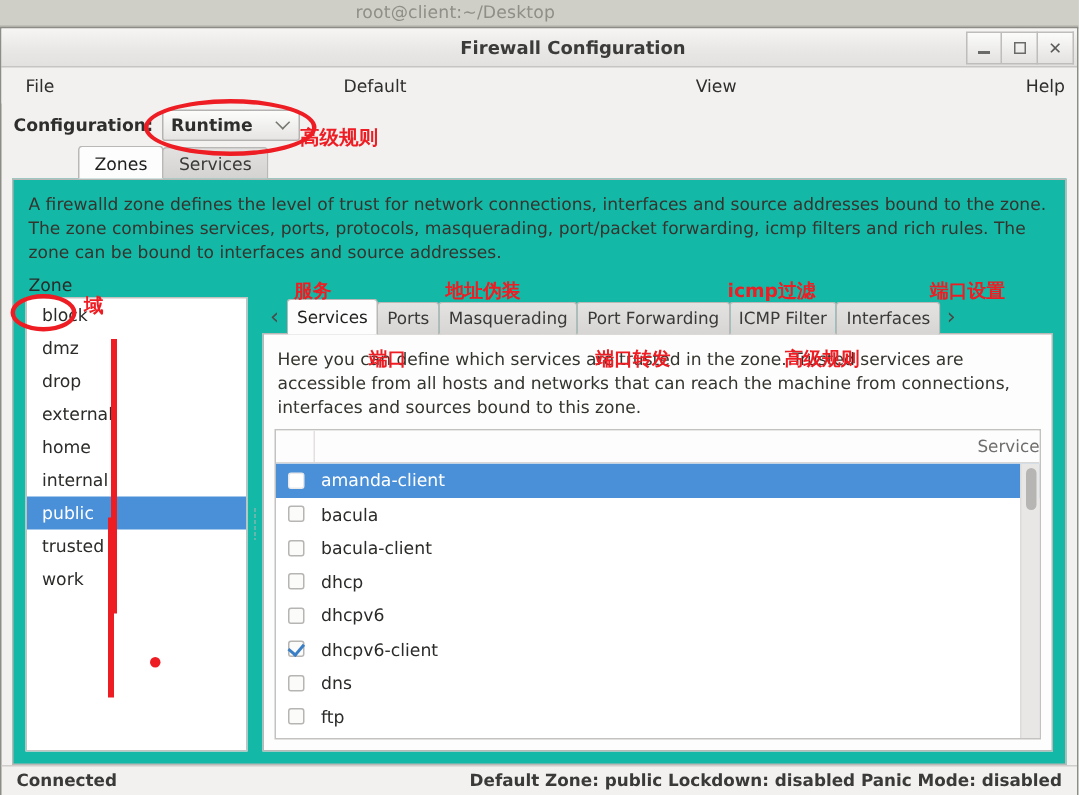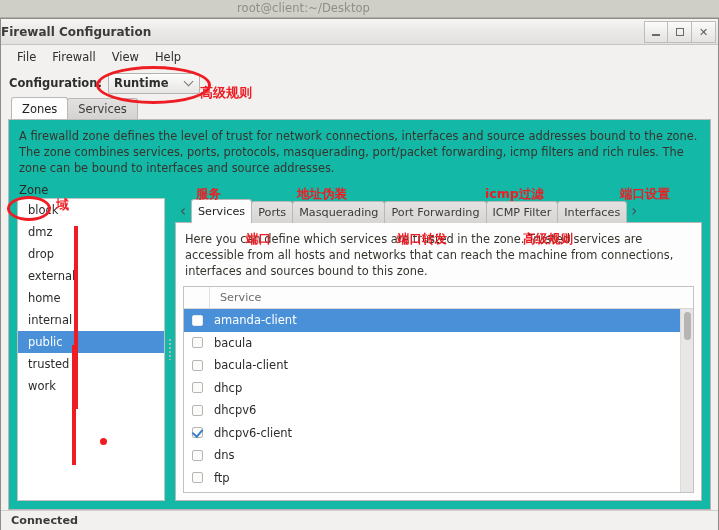--- a/index.html
+++ b/index.html
@@ -35,22 +35,22 @@
   }
 
   .titlebar {
     position: relative;
     height: 26px; flex: 0 0 26px;
     background: linear-gradient(to bottom, #f6f5f4 0%, #e9e8e7 55%, #e2e1e0 100%);
     border-bottom: 1px solid #c6c5c3;
   }
   .titlebar-text {
     position: absolute; left: 0; right: 0; top: 0;
-    line-height: 26px; text-align: left;
-    font-size: 12px; font-weight: bold; color: #3b3b39;
+    line-height: 26px; text-align: center;
+    font-size: 12px; font-weight: bold; color: #3b3b39; padding-left: 45px;
   }
   .wbtns {
     position: absolute; right: 2px; top: 2px;
     display: flex; gap: 0;
   }
   .wbtn {
     width: 24px; height: 22px;
     background: linear-gradient(to bottom, #fbfbfa, #e3e2e1);
     border: 1px solid #bebdbb;
     border-left: none;
@@ -61,20 +61,21 @@
   .wbtn .gl-min { display:block; width:8px; height:1.5px; background:#6a6a68; margin-top:6px;}
   .wbtn .gl-max { display:block; width:8px; height:8px; border:1.5px solid #6a6a68;}
   .wbtn .gl-close { font-size: 11px; line-height: 1; font-weight: bold; }
 
   
   .menubar {
     flex: 0 0 24px; height: 24px;
     display: flex; align-items: center;
     padding-left: 8px;
     background: #f2f1f0;
+    justify-content: space-between;
   }
   .menu-item {
     font-size: 11.5px; color: #2e2e2c;
     padding: 2px 8px; cursor: default;
   }
 
   
   .configrow {
     flex: 0 0 28px;
     display: flex; align-items: center;
@@ -99,21 +100,21 @@
     width: 7px; height: 7px; margin-top: -5px;
     border-right: 1.4px solid #77766f; border-bottom: 1.4px solid #77766f;
     transform: rotate(45deg);
   }
 
   
   .toptabs {
     flex: 0 0 22px;
     display: flex; align-items: flex-end;
     padding-left: 10px;
-    position: relative; z-index: 2;
+    position: relative; z-index: 2; margin-left: 41px;
   }
   .ttab {
     height: 21px;
     padding: 0 10px;
     font-size: 11.5px; color: #3a3a38;
     display: flex; align-items: center;
     border: 1px solid #b9b8b6;
     border-bottom: none;
     border-radius: 3px 3px 0 0;
     background: linear-gradient(to bottom, #e2e1e0, #d4d3d1);
@@ -232,21 +233,21 @@
     background: #fff;
     display: flex; flex-direction: column;
     position: relative;
     overflow: hidden;
   }
   .svc-header {
     height: 22px; flex: 0 0 22px;
     border-bottom: 1px solid #d9d8d6;
     background: #fdfdfd;
     display: flex; align-items: center;
-    font-size: 11.2px; color: #6f6e6c;
+    font-size: 11.2px; color: #6f6e6c; justify-content: space-between;
   }
   .svc-header .hcol-check { width: 26px; flex: 0 0 26px; border-right: 1px solid #e2e1df; height: 100%; }
   .svc-header .hcol-name { padding-left: 10px; }
   .svc-rows { flex: 1 1 auto; min-height: 0; overflow: hidden; }
   .svc-row {
     height: 22.5px; display: flex; align-items: center;
     font-size: 11.5px; color: #2b2b29;
   }
   .svc-row.sel { background: #4a90d9; color: #fff; }
   .cbwrap { width: 26px; flex: 0 0 26px; display: flex; align-items: center; justify-content: center; }
@@ -336,21 +337,21 @@
           <span class="gl-max"></span>
         </div>
       <div class="wbtn">
           <span class="gl-close">✕</span>
         </div>
     </div>
   </div>
 
   <div class="menubar">
     <div class="menu-item">File</div>
-    <div class="menu-item">Firewall</div>
+    <div class="menu-item">Default</div>
     <div class="menu-item">View</div>
     <div class="menu-item">Help</div>
   </div>
 
   <div class="configrow">
     <span class="config-label">Configuration:</span>
     <div class="combo">
       <span>Runtime</span>
       <span class="chev"></span>
     </div>
@@ -465,20 +466,21 @@
             </div>
           </div>
         </div>
 
       </div>
     </div>
   </div>
 
   <div class="statusbar">
     <div>Connected</div>
+    <div>Default Zone: public  Lockdown: disabled  Panic Mode: disabled</div>
   </div>
 
 </div>
 
 <div class="overlay">
 
   <div class="red-ellipse" style="left:96px; top:66px; width:115px; height:38px;"></div>
   <div class="ann" style="left:200px; top:86px;">高级规则</div>
 
   <div class="red-ellipse" style="left:7px; top:196px; width:44px; height:25px;"></div>

